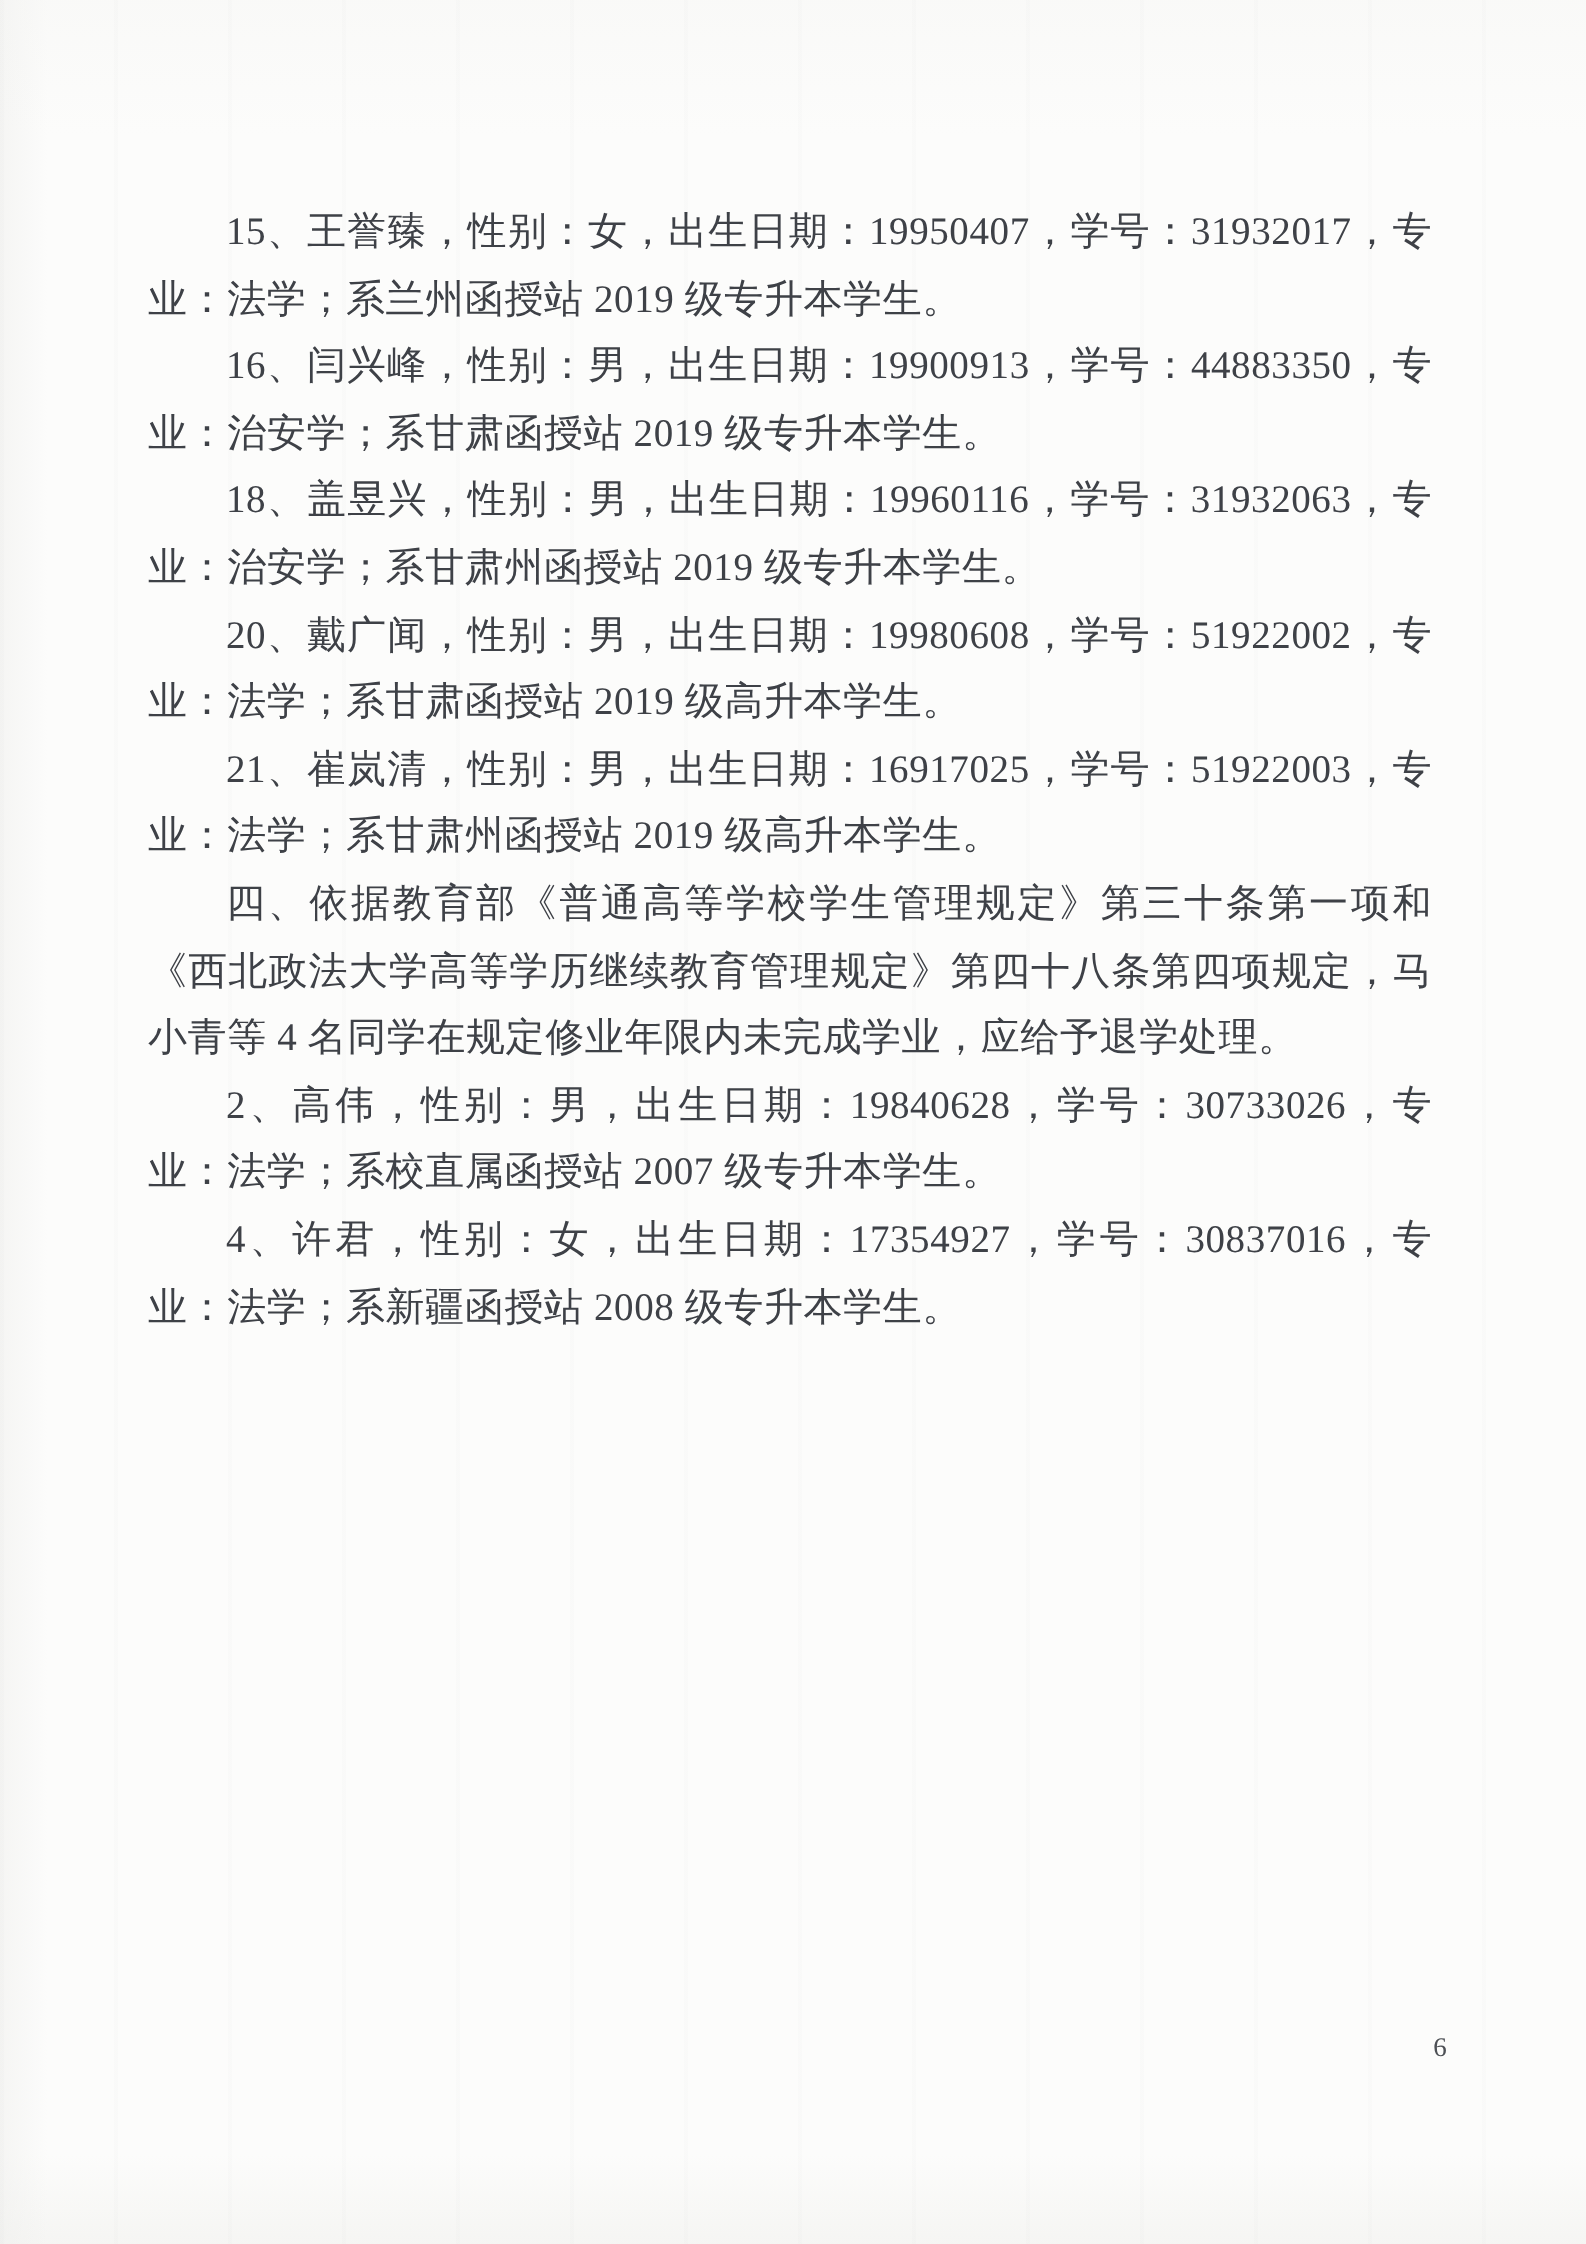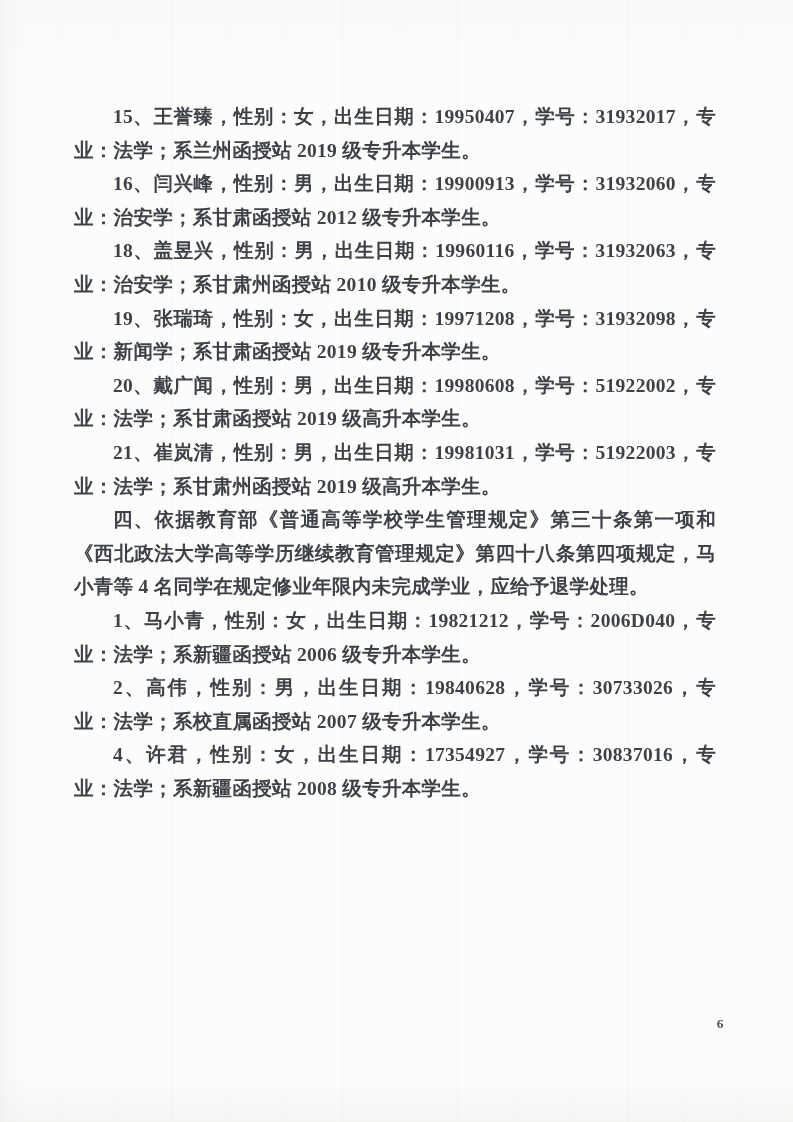--- a/index.html
+++ b/index.html
@@ -12,21 +12,20 @@
     width: 793px;
     height: 1122px;
     margin: 0 auto;
     background:
       linear-gradient(180deg, rgba(244,244,242,0.35) 0%, rgba(255,255,255,0) 6%),
       linear-gradient(90deg, rgba(238,238,236,0.5) 0%, rgba(255,255,255,0) 3%),
       linear-gradient(0deg, rgba(241,241,238,0.6) 0%, rgba(255,255,255,0) 4%),
       #fcfcfb;
     overflow: hidden;
     font-family: "Liberation Serif", "DejaVu Serif", serif;
-    font-weight: bold;
   }
   
   .page::before {
     content: "";
     position: absolute;
     inset: 0;
     background: repeating-linear-gradient(
       90deg,
       rgba(120,125,130,0.020) 0px,
       rgba(120,125,130,0.020) 2px,
@@ -59,24 +58,22 @@
     font-size: 13.5px;
     color: #4d5055;
   }
 </style>
 </head>
 <body>
 
 <div class="page">
   <div class="text-block">
     <p>15、王誉臻，性别：女，出生日期：19950407，学号：31932017，专业：法学；系兰州函授站 2019 级专升本学生。</p>
-    <p>16、闫兴峰，性别：男，出生日期：19900913，学号：31932060，专业：治安学；系甘肃函授站 2012 级专升本学生。</p>
-    <p>18、盖昱兴，性别：男，出生日期：19960116，学号：31932063，专业：治安学；系甘肃州函授站 2010 级专升本学生。</p>
-    <p>19、张瑞琦，性别：女，出生日期：19971208，学号：31932098，专业：新闻学；系甘肃函授站 2019 级专升本学生。</p>
+    <p>16、闫兴峰，性别：男，出生日期：19900913，学号：44883350，专业：治安学；系甘肃函授站 2019 级专升本学生。</p>
+    <p>18、盖昱兴，性别：男，出生日期：19960116，学号：31932063，专业：治安学；系甘肃州函授站 2019 级专升本学生。</p>
     <p>20、戴广闻，性别：男，出生日期：19980608，学号：51922002，专业：法学；系甘肃函授站 2019 级高升本学生。</p>
-    <p>21、崔岚清，性别：男，出生日期：19981031，学号：51922003，专业：法学；系甘肃州函授站 2019 级高升本学生。</p>
+    <p>21、崔岚清，性别：男，出生日期：16917025，学号：51922003，专业：法学；系甘肃州函授站 2019 级高升本学生。</p>
     <p>四、依据教育部《普通高等学校学生管理规定》第三十条第一项和《西北政法大学高等学历继续教育管理规定》第四十八条第四项规定，马小青等 4 名同学在规定修业年限内未完成学业，应给予退学处理。</p>
-    <p>1、马小青，性别：女，出生日期：19821212，学号：2006D040，专业：法学；系新疆函授站 2006 级专升本学生。</p>
     <p>2、高伟，性别：男，出生日期：19840628，学号：30733026，专业：法学；系校直属函授站 2007 级专升本学生。</p>
     <p>4、许君，性别：女，出生日期：17354927，学号：30837016，专业：法学；系新疆函授站 2008 级专升本学生。</p>
   </div>
   <div class="page-number">6</div>
 </div>
 
 </body></html>

